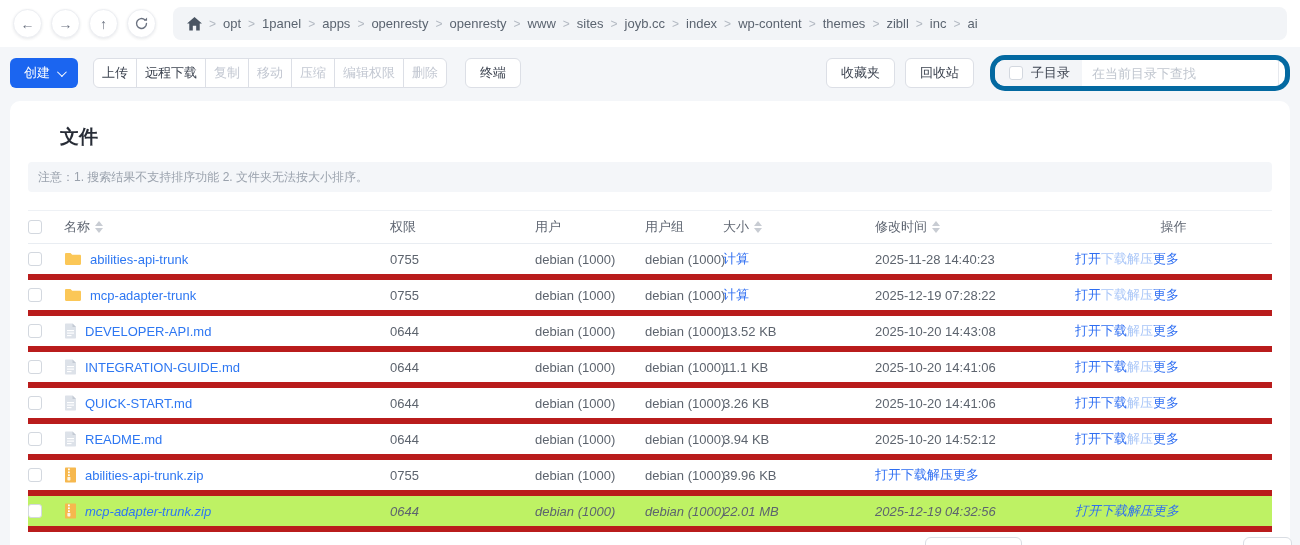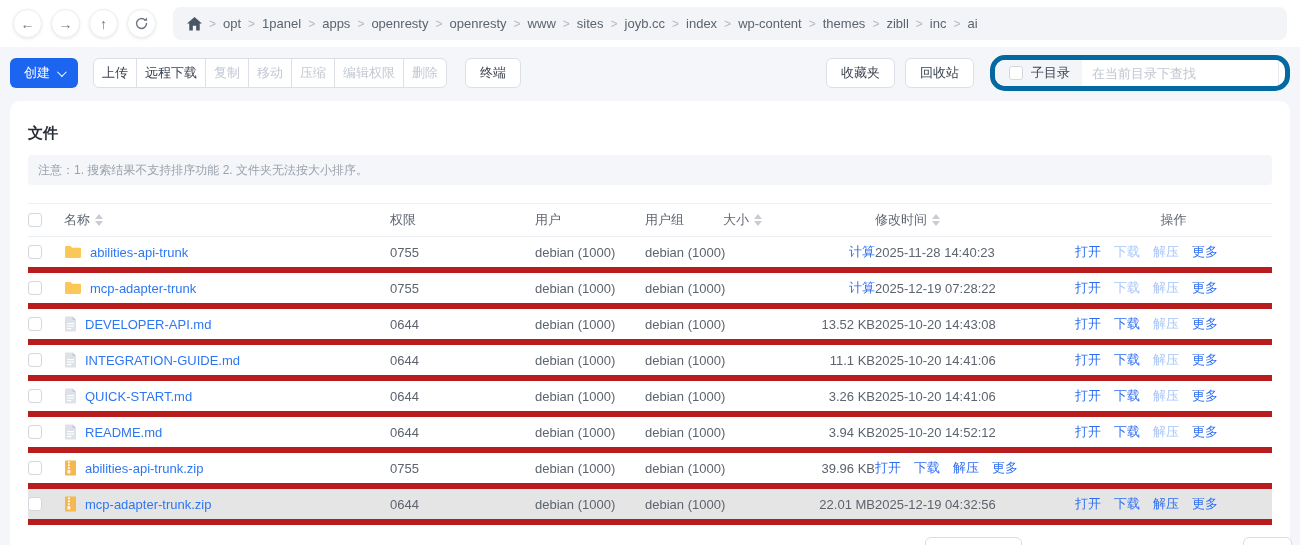--- a/index.html
+++ b/index.html
@@ -56,35 +56,35 @@
   .sb-subdir {
     height:100%; background:#f3f5f8; display:flex; align-items:center; padding:0 12px 0 14px; flex:none;
   }
   .cb { width:14px; height:14px; border:1px solid #d3d8df; border-radius:3px; background:#fff; flex:none; cursor:pointer; }
   .sb-subdir-label { margin-left:8px; color:#3c4350; font-weight:500; white-space:nowrap; }
   .sb-input { flex:1; border:none; outline:none; height:100%; padding:0 10px; font-size:13px; color:#303540; font-family:inherit; }
   .sb-input::placeholder { color:#c0c6cf; }
   .sb-btn { width:46px; height:100%; border-left:1px solid #e6e9ee; display:flex; align-items:center; justify-content:center; cursor:pointer; flex:none; }
   
   .card { margin:13px 10px 0; background:#fff; border-radius:10px 10px 0 0; height:460px; padding:0 18px; position:relative; }
-  .card-title { padding-top:23px; font-size:15px; font-weight:bold; color:#272c36; }
+  .card-title { padding-top:23px; font-size:19px; font-weight:bold; color:#272c36;margin-left:32px; }
   .notice { margin-top:12px; height:30px; line-height:30px; background:#f4f6f9; border-radius:4px; padding:0 10px; color:#9aa2ad; font-size:12px; }
   
   .tbl { margin-top:18px; }
   .thead { display:flex; align-items:center; height:34px; border-top:1px solid #eef1f5; border-bottom:1px solid #e9edf2; color:#5f6672; font-weight:500; }
   .trow { display:flex; align-items:center; height:36px; border-bottom:6px solid #b91c1c; }
-  .trow.hl { background:#e5e5e5; }
+  .trow.hl { background:#bef264;font-style:italic; }
   .c-check { width:36px; flex:none; display:flex; align-items:center; }
   .c-name { width:326px; flex:none; display:flex; align-items:center; overflow:hidden; }
   .c-perm { width:145px; flex:none; }
   .c-user { width:110px; flex:none; }
   .c-group { width:78px; flex:none; white-space:nowrap; }
-  .c-size { width:152px; flex:none;text-align:right; }
+  .c-size { width:152px; flex:none; }
   .c-mtime { width:200px; flex:none; }
-  .c-ops { flex:1; display:flex; align-items:center; gap:13px; }
+  .c-ops { flex:1; display:flex; align-items:center; }
   .thead .c-ops { justify-content:center; gap:0; }
   .cellv { color:#5d646e; }
   .name-ico { margin-right:8px; display:flex; flex:none; }
   .flink { color:#2e77f2; cursor:pointer; white-space:nowrap; }
   .oplink { color:#2e6ef2; font-weight:500; cursor:pointer; white-space:nowrap; }
   .oplink.off { color:#a9c6f8; cursor:not-allowed; }
   .sort { display:inline-flex; flex-direction:column; margin-left:5px; vertical-align:-1px; }
   .sort i { width:0; height:0; border-left:4px solid transparent; border-right:4px solid transparent; display:block; }
   .sort .up { border-bottom:5px solid #c8ccd3; margin-bottom:2px; }
   .sort .dn { border-top:5px solid #c8ccd3; }

